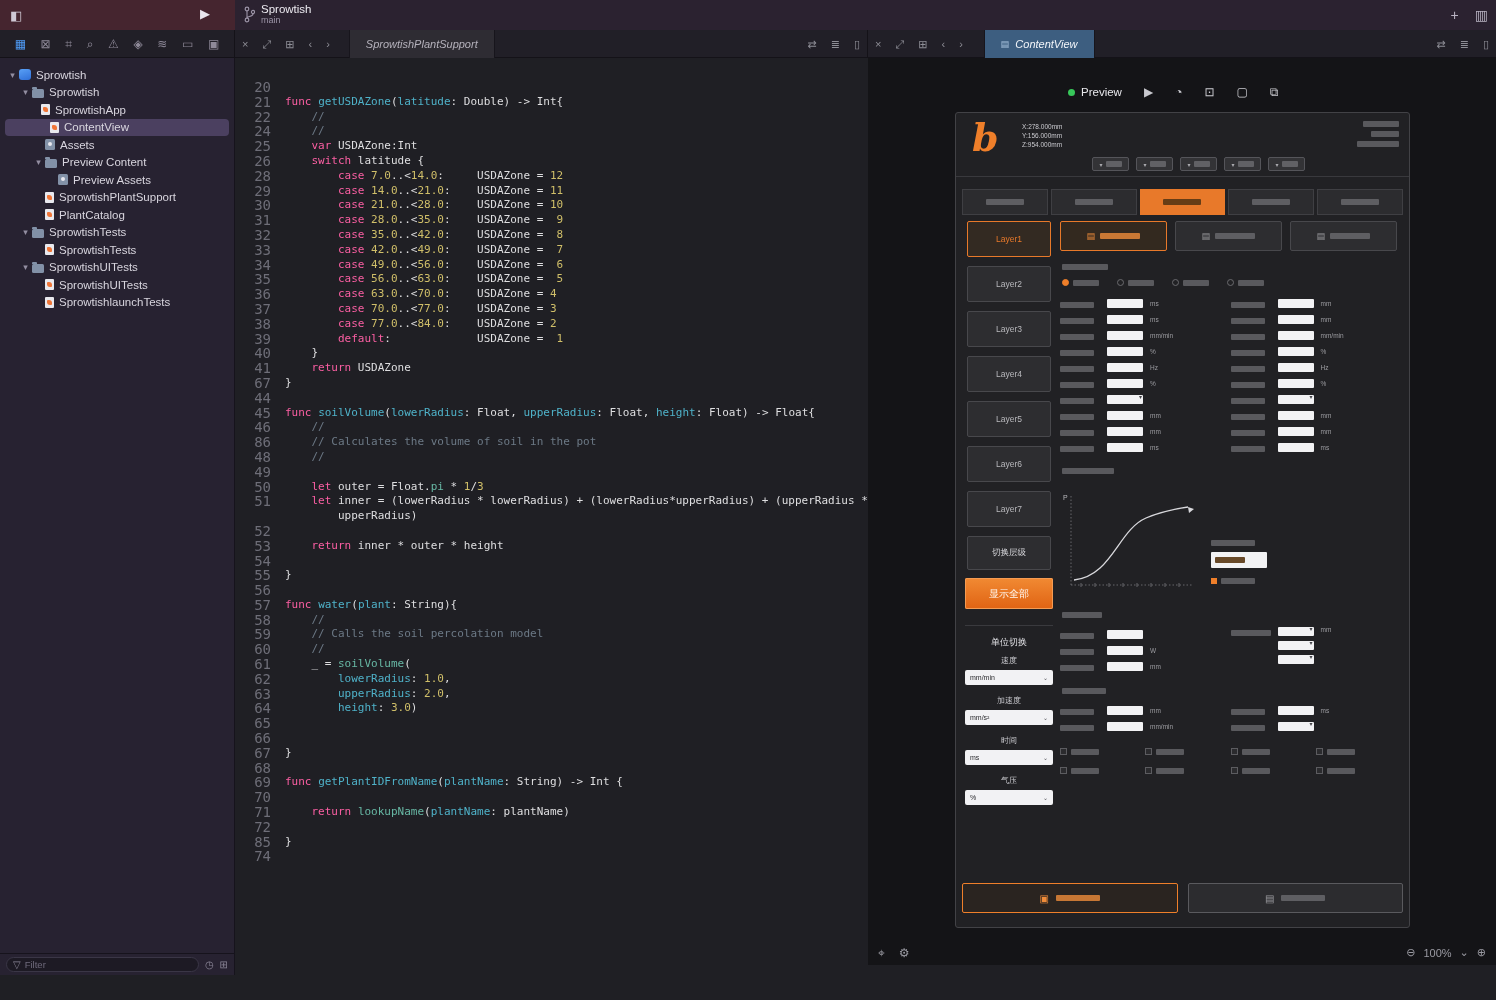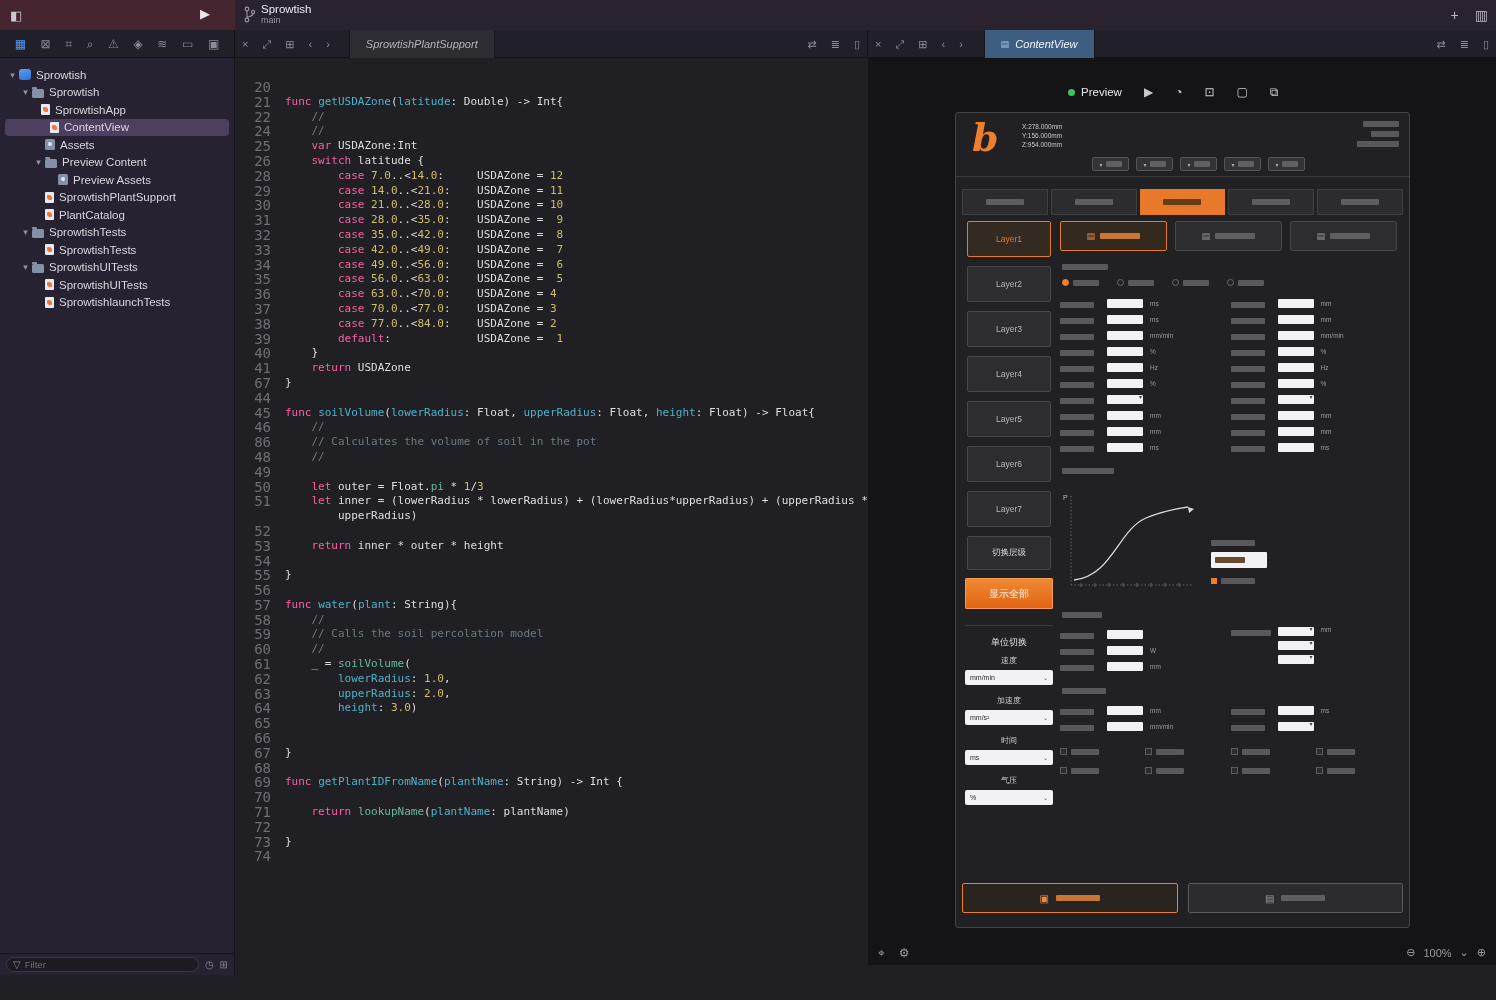--- a/index.html
+++ b/index.html
@@ -349,21 +349,21 @@
         <div class="code-line"><span class="gutter">63</span><span class="ctext"><span class="tok-p">        </span><span class="tok-f">upperRadius</span><span class="tok-p">: </span><span class="tok-n">2.0</span><span class="tok-p">,</span></span></div>
         <div class="code-line"><span class="gutter">64</span><span class="ctext"><span class="tok-p">        </span><span class="tok-f">height</span><span class="tok-p">: </span><span class="tok-n">3.0</span><span class="tok-p">)</span></span></div>
         <div class="code-line"><span class="gutter">65</span><span class="ctext"></span></div>
         <div class="code-line"><span class="gutter">66</span><span class="ctext"></span></div>
         <div class="code-line"><span class="gutter">67</span><span class="ctext"><span class="tok-p">}</span></span></div>
         <div class="code-line"><span class="gutter">68</span><span class="ctext"></span></div>
         <div class="code-line"><span class="gutter">69</span><span class="ctext"><span class="tok-k">func</span><span class="tok-p"> </span><span class="tok-f">getPlantIDFromName</span><span class="tok-p">(</span><span class="tok-f">plantName</span><span class="tok-p">: String) -&gt; Int {</span></span></div>
         <div class="code-line"><span class="gutter">70</span><span class="ctext"></span></div>
         <div class="code-line"><span class="gutter">71</span><span class="ctext"><span class="tok-p">    </span><span class="tok-k">return</span><span class="tok-p"> </span><span class="tok-m">lookupName</span><span class="tok-p">(</span><span class="tok-f">plantName</span><span class="tok-p">: plantName)</span></span></div>
         <div class="code-line"><span class="gutter">72</span><span class="ctext"></span></div>
-        <div class="code-line"><span class="gutter">73</span><span class="ctext"><span class="tok-p">}</span></span></div>
+        <div class="code-line"><span class="gutter">85</span><span class="ctext"><span class="tok-p">}</span></span></div>
         <div class="code-line"><span class="gutter">74</span><span class="ctext"></span></div>
       </div>
   </div>
 
   <div class="canvas">
     <div class="pv-toolbar">
       <span class="lbl">
         <span class="gdot"></span>
         <span>Preview</span>
       </span>

